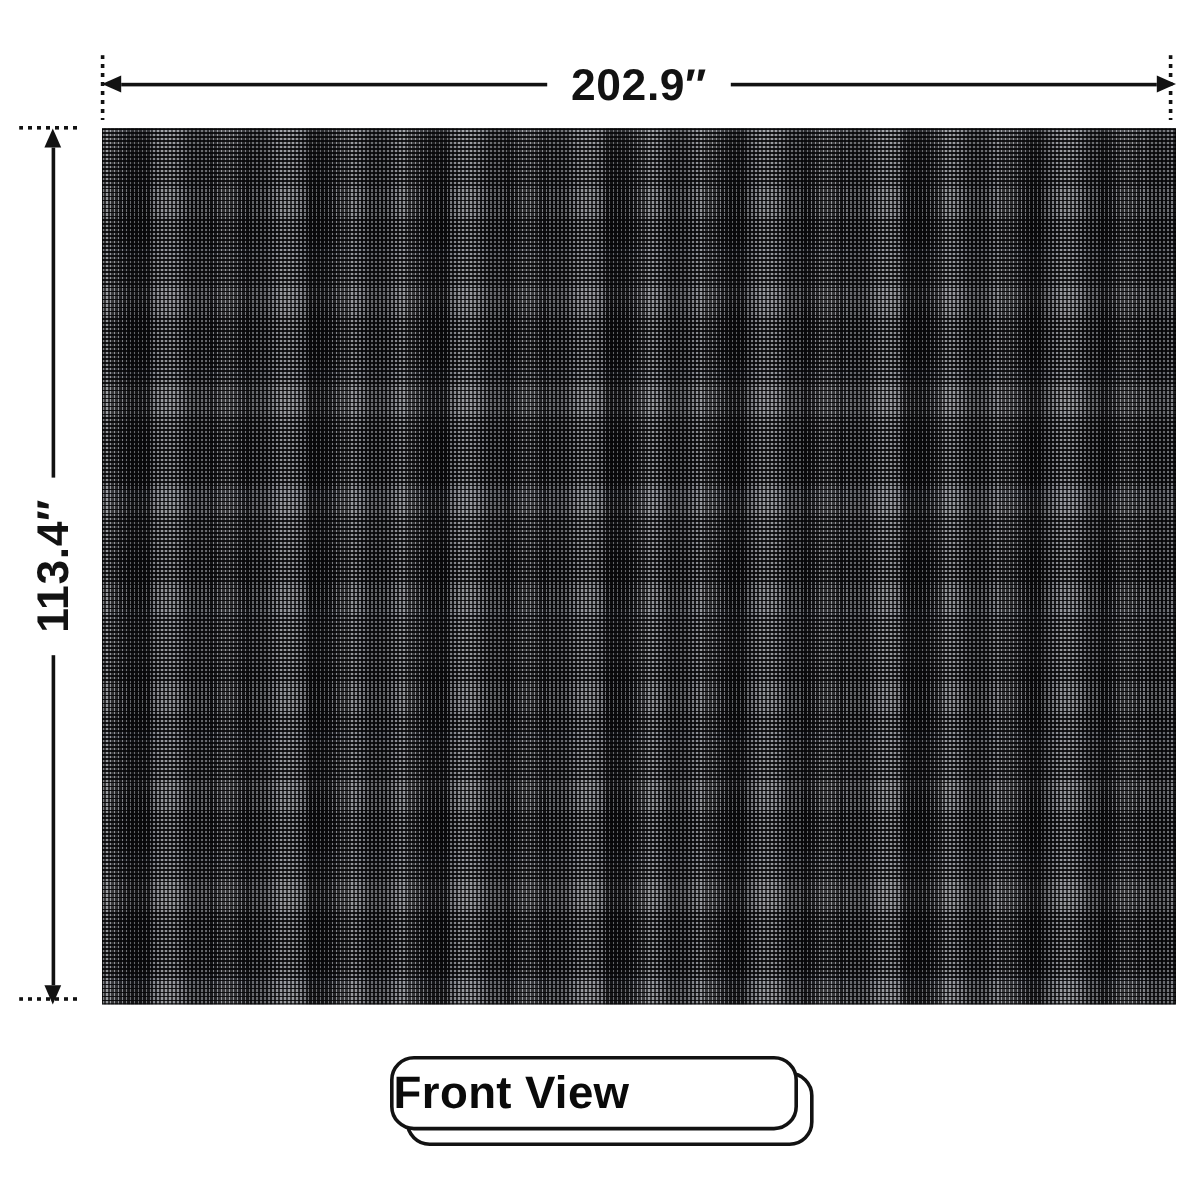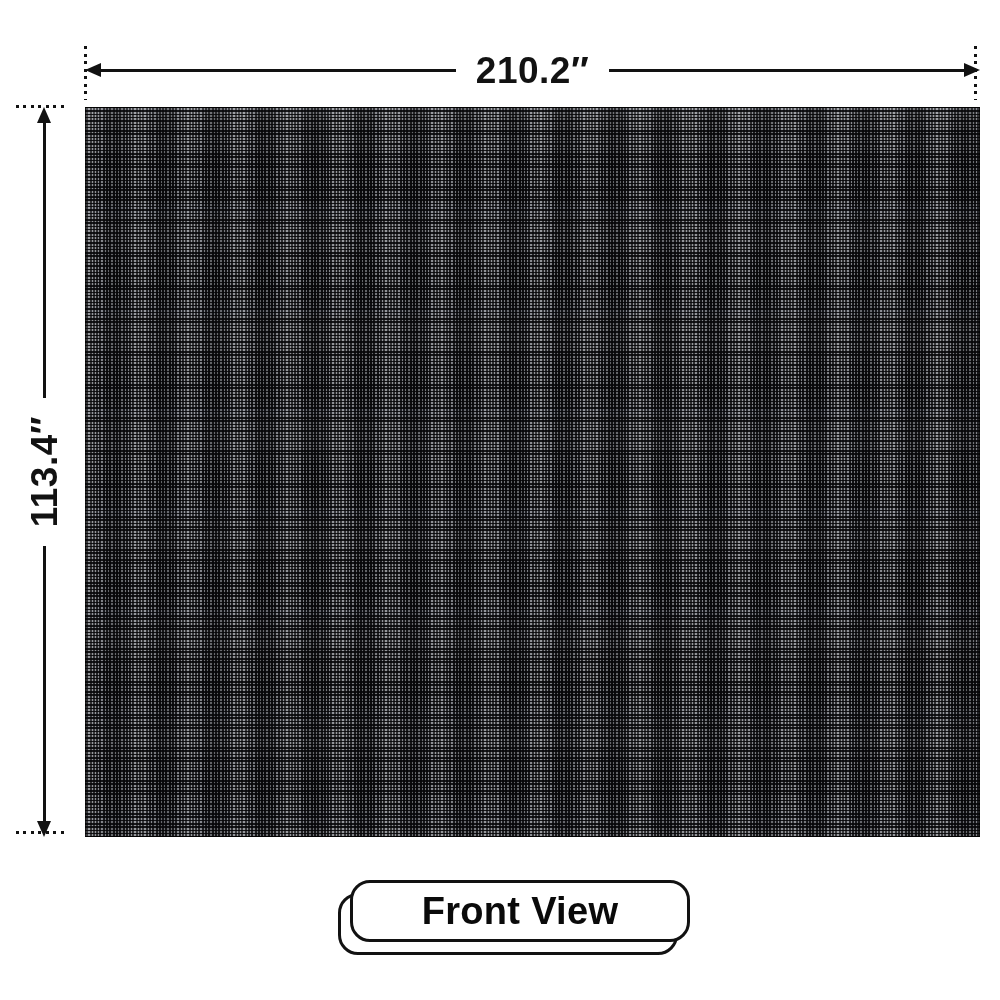--- a/index.html
+++ b/index.html
@@ -158,22 +158,20 @@
     position: absolute;
     left: 0;
     top: 0;
     width: 334px;
     height: 56px;
     background: #ffffff;
     border: 3.5px solid #121212;
     border-radius: 20px;
     display: flex;
     align-items: center;
-    justify-content: center;
-    margin-left: 25px;
   }
   .badge-label {
     font-size: 38px;
     font-weight: 700;
     color: #0a0a0a;
     letter-spacing: 0.3px;
     white-space: nowrap;
   }
 </style>
 </head>
@@ -181,21 +179,21 @@
 
 <div class="stage">
 
   <div class="panel"></div>
 
   <div class="ext-v left"></div>
   <div class="ext-v right"></div>
   <div class="h-dim">
     <span class="arr arr-left"></span>
     <span class="h-line"></span>
-    <span class="dim-label">210.2″</span>
+    <span class="dim-label">202.9″</span>
     <span class="h-line"></span>
     <span class="arr arr-right"></span>
   </div>
 
   <div class="ext-h top"></div>
   <div class="ext-h bottom"></div>
   <div class="v-dim">
     <span class="arr arr-up"></span>
     <span class="v-line"></span>
     <span class="dim-label-v">113.4″</span>

